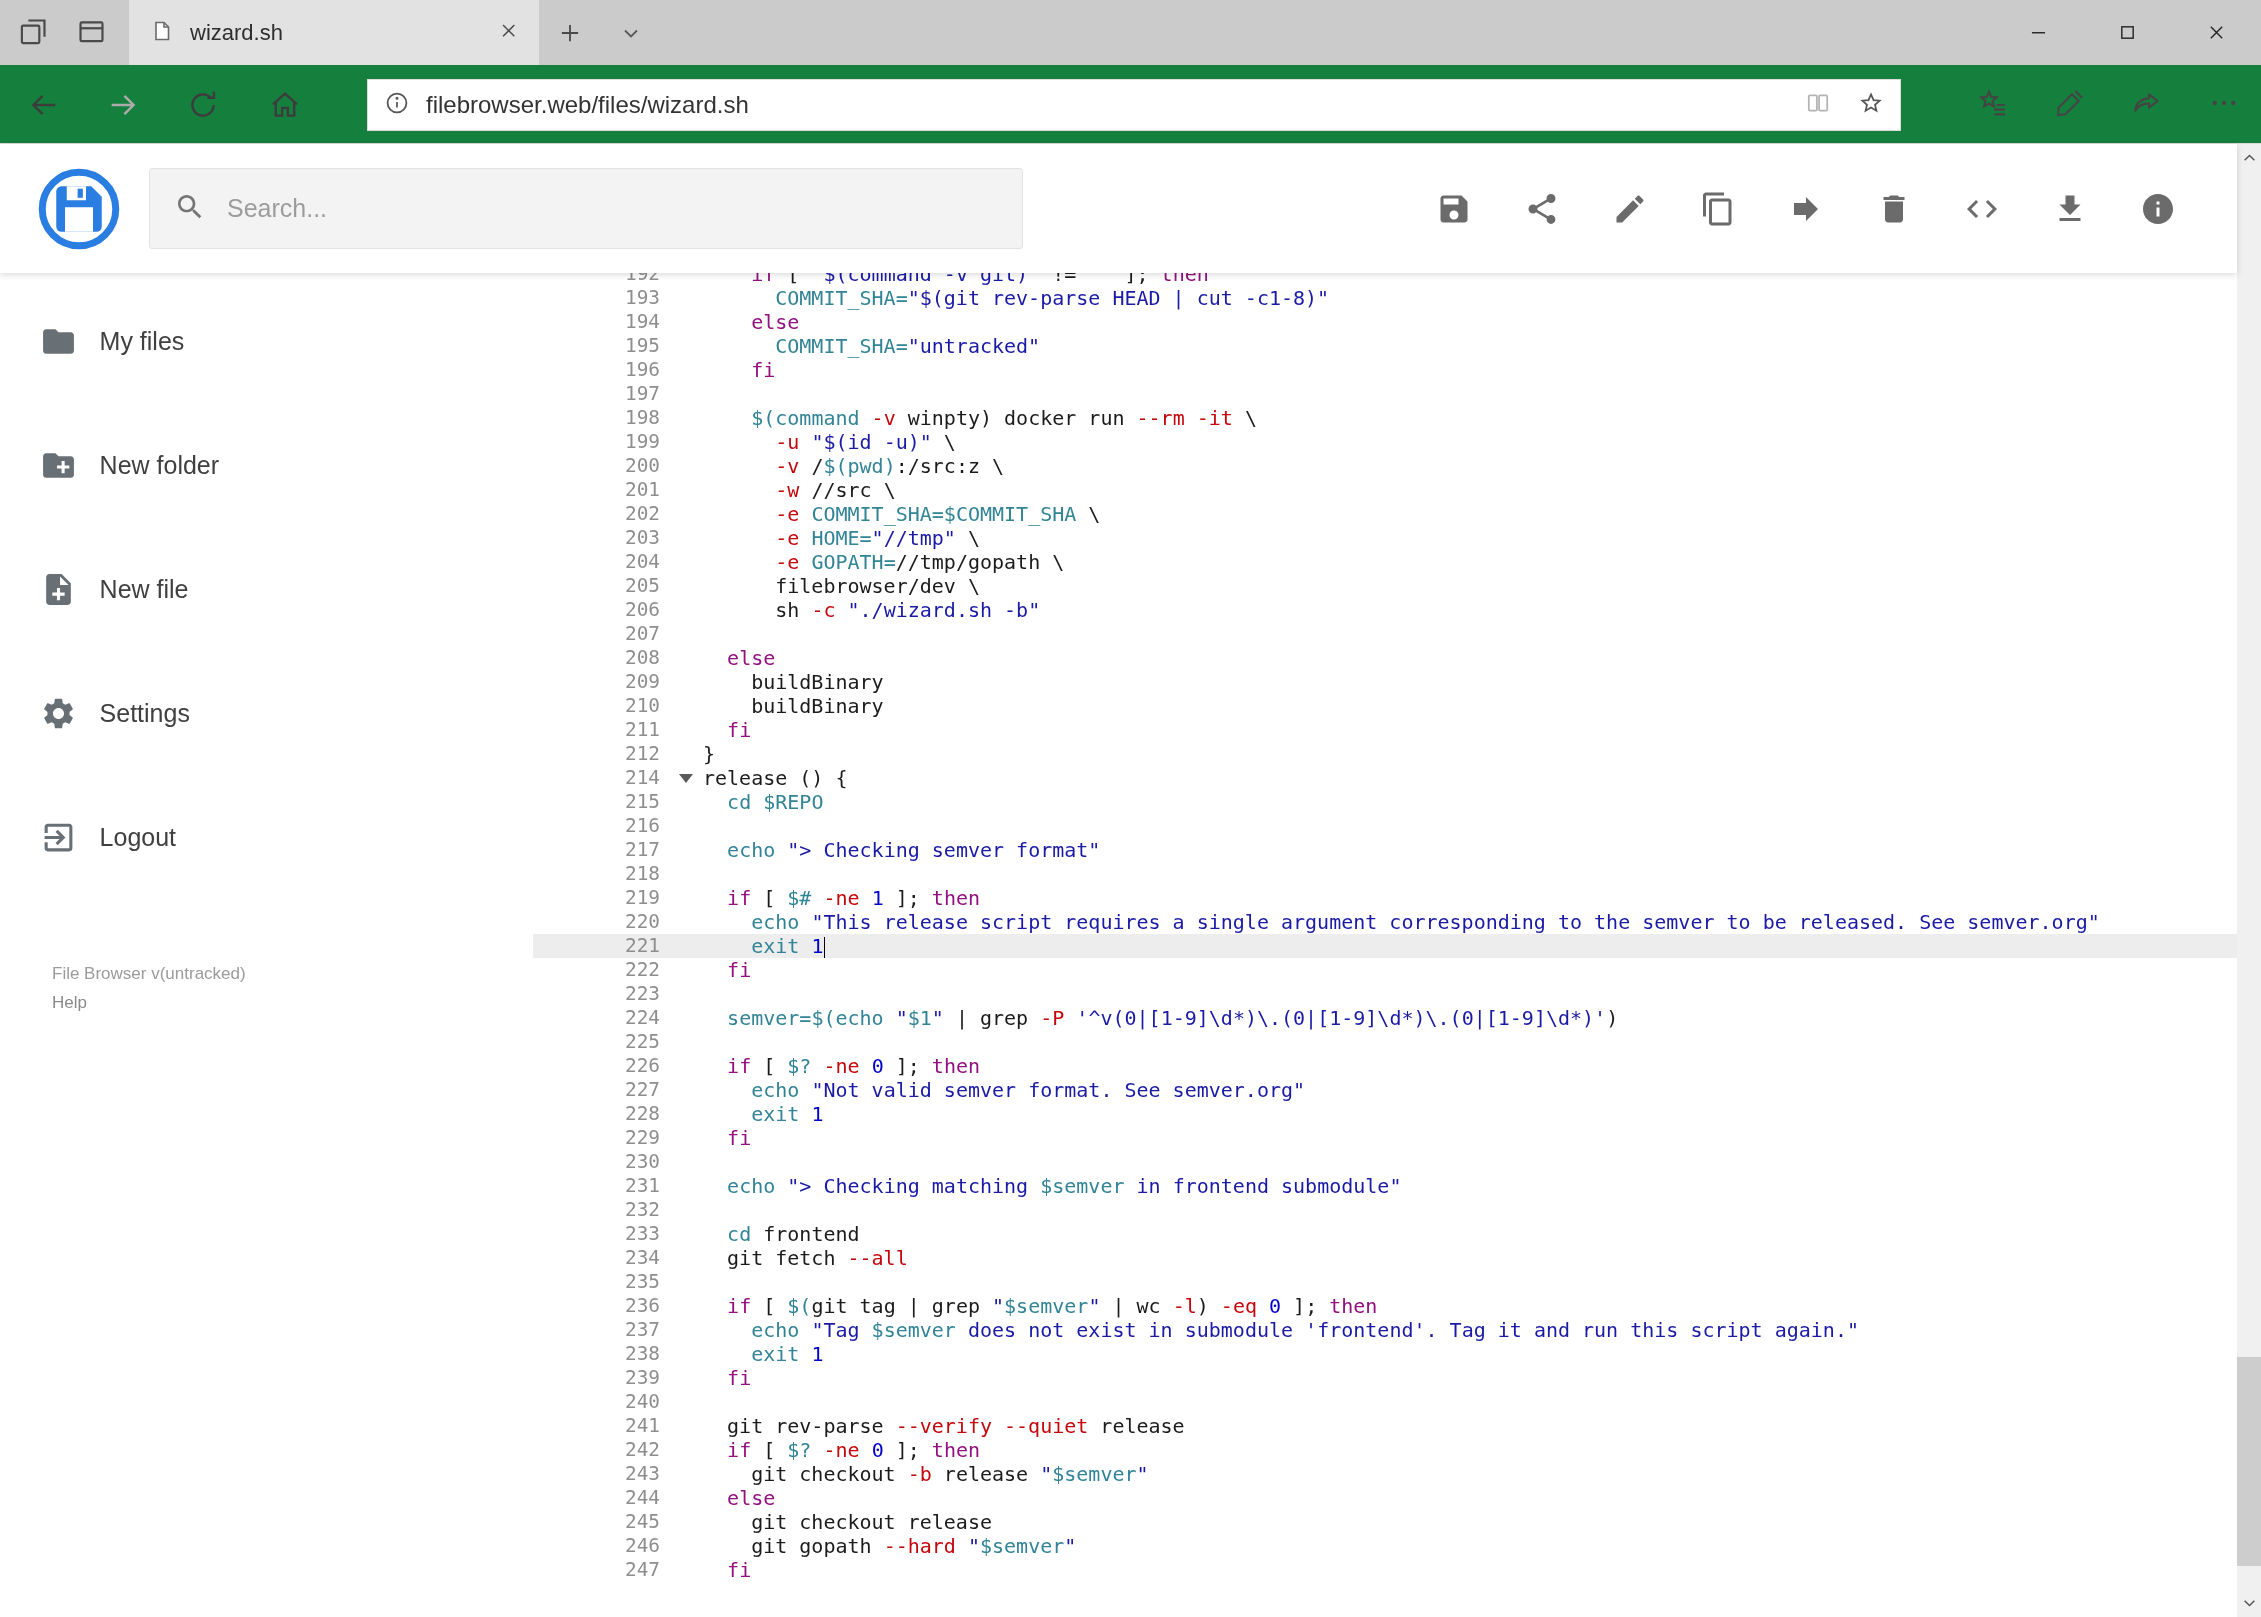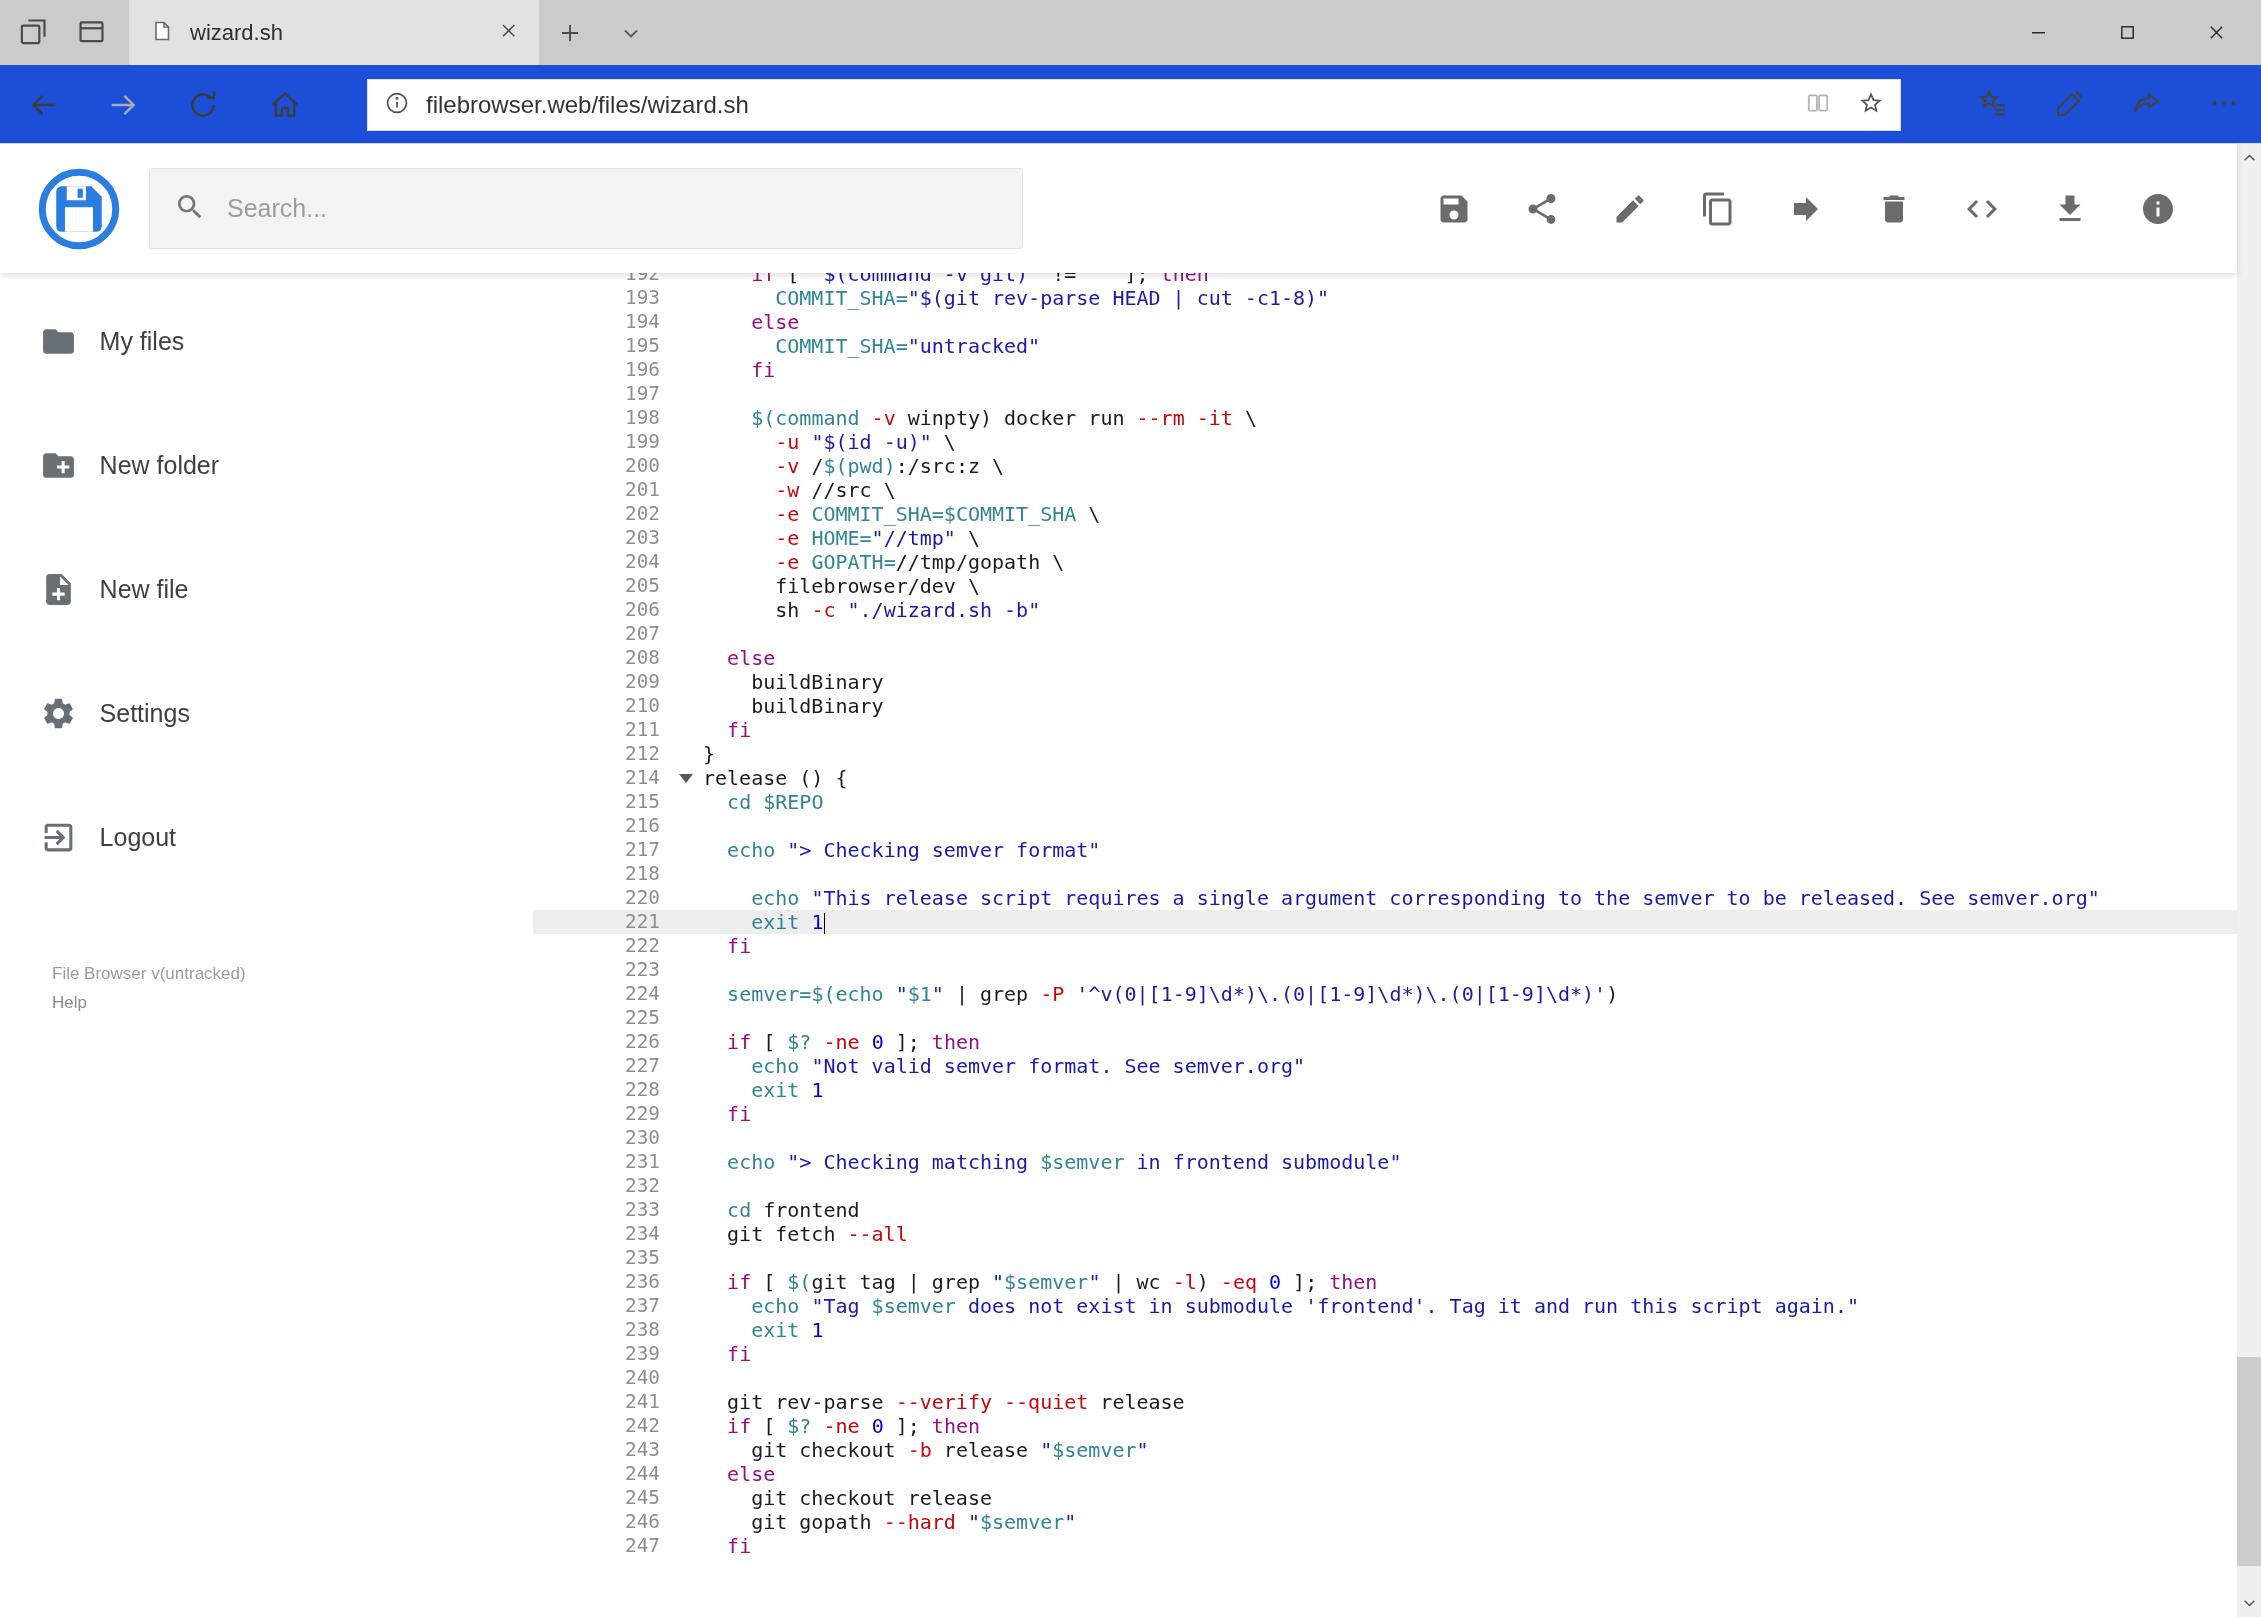--- a/index.html
+++ b/index.html
@@ -16,21 +16,21 @@
   .tab-title { flex:1; margin-left:16px; font-size:22px; color:#2e2e2e; }
   .tab-close svg { width:19.4px; height:19.4px; }
   .newtab, .tab-chevron { position:absolute; top:0; height:65px; display:flex; align-items:center; justify-content:center; width:48px; }
   .newtab { left:546px; } .tab-chevron { left:607px; }
   .newtab svg { width:26px; height:26px; } .tab-chevron svg { width:24px; height:24px; }
   .win-controls { position:absolute; right:0; top:0; height:65px; display:flex; }
   .win-btn { width:89px; height:65px; display:flex; align-items:center; justify-content:center; }
   .win-btn svg { width:21px; height:21px; }
 
   
-  .navbar { position:absolute; left:0; top:65px; width:100%; height:79px; background:#1d4ed8; border-bottom:0.8px solid #dadada; }
+  .navbar { position:absolute; left:0; top:65px; width:100%; height:79px; background:#15803d; border-bottom:0.8px solid #dadada; }
   .nav-btn { position:absolute; top:0; height:79px; width:50px; display:flex; align-items:center; justify-content:center; }
   .nav-btn svg { width:34px; height:34px; }
   .nb-back { left:19.4px; } .nb-fwd { left:98px; } .nb-refresh { left:178px; } .nb-home { left:260px; }
   .urlbox { position:absolute; left:367px; top:13.7px; width:1534px; height:52px; background:#fff;
             border:0.8px solid #dcdcdc; display:flex; align-items:center; padding:0 16px; }
   .urlbox svg { width:26px; height:26px; }
   .url-text { flex:1; margin-left:16px; font-size:24px; color:#333; white-space:nowrap; }
   .url-right { display:flex; align-items:center; gap:27.4px; }
   .nav-right { position:absolute; right:21px; top:0; height:79px; display:flex; align-items:center; gap:45px; }
   .nav-right svg { width:32px; height:32px; }
@@ -329,20 +329,21 @@
           <div class="cl-row"><div class="cl-gut">208</div><div class="cl-txt"><span class="tk-p">  </span><span class="tk-k">else</span></div></div>
           <div class="cl-row"><div class="cl-gut">209</div><div class="cl-txt"><span class="tk-p">    buildBinary</span></div></div>
           <div class="cl-row"><div class="cl-gut">210</div><div class="cl-txt"><span class="tk-p">    buildBinary</span></div></div>
           <div class="cl-row"><div class="cl-gut">211</div><div class="cl-txt"><span class="tk-p">  </span><span class="tk-k">fi</span></div></div>
           <div class="cl-row"><div class="cl-gut">212</div><div class="cl-txt"><span class="tk-p">}</span></div></div>
           <div class="cl-row"><div class="cl-gut">214<span class="fold"></span></div><div class="cl-txt"><span class="tk-p">release () {</span></div></div>
           <div class="cl-row"><div class="cl-gut">215</div><div class="cl-txt"><span class="tk-p">  </span><span class="tk-v">cd</span><span class="tk-p"> </span><span class="tk-v">$REPO</span></div></div>
           <div class="cl-row"><div class="cl-gut">216</div><div class="cl-txt"></div></div>
           <div class="cl-row"><div class="cl-gut">217</div><div class="cl-txt"><span class="tk-p">  </span><span class="tk-v">echo</span><span class="tk-p"> </span><span class="tk-s">"&gt; Checking semver format"</span></div></div>
           <div class="cl-row"><div class="cl-gut">218</div><div class="cl-txt"></div></div>
+          <div class="cl-row"><div class="cl-gut">219</div><div class="cl-txt"><span class="tk-p">  </span><span class="tk-k">if</span><span class="tk-p"> [ </span><span class="tk-v">$#</span><span class="tk-p"> </span><span class="tk-f">-ne</span><span class="tk-p"> </span><span class="tk-n">1</span><span class="tk-p"> ]; </span><span class="tk-k">then</span></div></div>
           <div class="cl-row"><div class="cl-gut">220</div><div class="cl-txt"><span class="tk-p">    </span><span class="tk-v">echo</span><span class="tk-p"> </span><span class="tk-s">"This release script requires a single argument corresponding to the semver to be released. See semver.org"</span></div></div>
           <div class="cl-row active"><div class="cl-gut">221</div><div class="cl-txt"><span class="tk-p">    </span><span class="tk-v">exit</span><span class="tk-p"> </span><span class="tk-n">1</span><span class="caret"></span></div></div>
           <div class="cl-row"><div class="cl-gut">222</div><div class="cl-txt"><span class="tk-p">  </span><span class="tk-k">fi</span></div></div>
           <div class="cl-row"><div class="cl-gut">223</div><div class="cl-txt"></div></div>
           <div class="cl-row"><div class="cl-gut">224</div><div class="cl-txt"><span class="tk-p">  </span><span class="tk-v">semver=$(echo</span><span class="tk-p"> </span><span class="tk-s">"</span><span class="tk-v">$1</span><span class="tk-s">"</span><span class="tk-p"> | grep </span><span class="tk-f">-P</span><span class="tk-p"> </span><span class="tk-s">'^v(0|[1-9]\d*)\.(0|[1-9]\d*)\.(0|[1-9]\d*)'</span><span class="tk-p">)</span></div></div>
           <div class="cl-row"><div class="cl-gut">225</div><div class="cl-txt"></div></div>
           <div class="cl-row"><div class="cl-gut">226</div><div class="cl-txt"><span class="tk-p">  </span><span class="tk-k">if</span><span class="tk-p"> [ </span><span class="tk-v">$?</span><span class="tk-p"> </span><span class="tk-f">-ne</span><span class="tk-p"> </span><span class="tk-n">0</span><span class="tk-p"> ]; </span><span class="tk-k">then</span></div></div>
           <div class="cl-row"><div class="cl-gut">227</div><div class="cl-txt"><span class="tk-p">    </span><span class="tk-v">echo</span><span class="tk-p"> </span><span class="tk-s">"Not valid semver format. See semver.org"</span></div></div>
           <div class="cl-row"><div class="cl-gut">228</div><div class="cl-txt"><span class="tk-p">    </span><span class="tk-v">exit</span><span class="tk-p"> </span><span class="tk-n">1</span></div></div>
           <div class="cl-row"><div class="cl-gut">229</div><div class="cl-txt"><span class="tk-p">  </span><span class="tk-k">fi</span></div></div>

